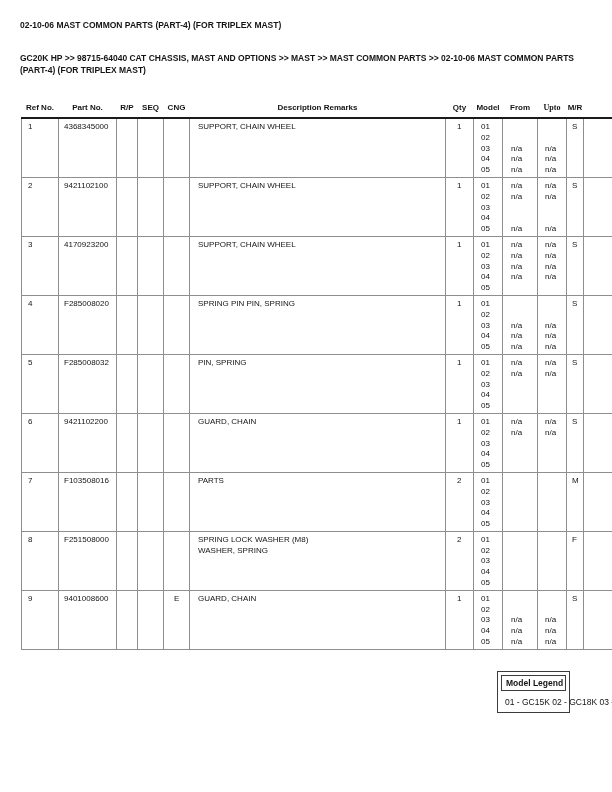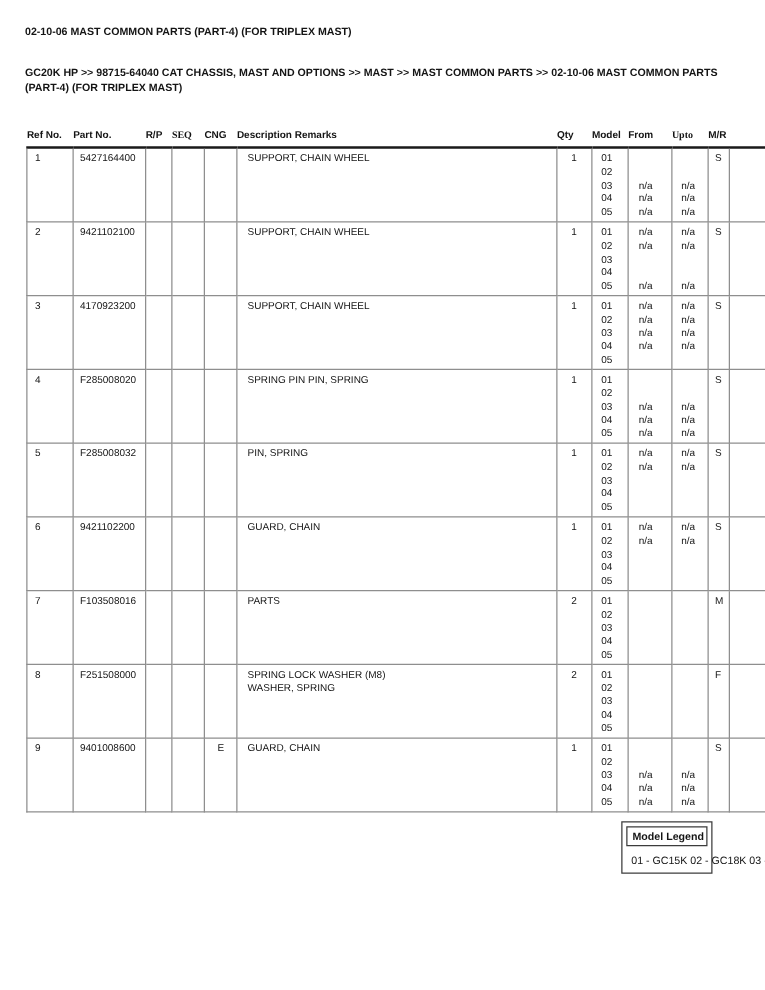--- a/index.html
+++ b/index.html
@@ -27,21 +27,21 @@
   table.parts {
     border-collapse: collapse;
     table-layout: fixed;
     margin: 21px 0 0 21px;
     width: 591px;
     font-size: 8px;
   }
   table.parts th {
     font-size: 8px;
     font-weight: bold;
-    text-align: left;
+    text-align: center;
     vertical-align: bottom;
     border: none;
     border-bottom: 2px solid #1a1a1a;
     padding: 6px 0 4px 0;
     line-height: 10px;
     white-space: nowrap;
   }
   table.parts td {
     border: 1px solid #8e8e8e;
     vertical-align: top;
@@ -60,32 +60,32 @@
   .p-desc  { padding-left: 8px; }
   .p-qty   { padding-left: 11px; }
   .p-model { padding-left: 7px; }
   .p-from  { padding-left: 8px; }
   .p-upto  { padding-left: 7px; }
   .p-mr    { padding-left: 5px; }
   
   .h-ref   { padding-left: 1px; }
   .h-part  { padding-left: 3px; }
   .h-rp    { padding-left: 2px; margin-top: 32px; }
-  .h-seq   { padding-left: 4px; font-family: Liberation Serif, serif; }
+  .h-seq   { padding-left: 4px; }
   .h-cng   { padding-left: 4px; }
   .h-desc  { padding-left: 7px; }
   .h-qty   { padding-left: 10px; }
   .h-model { padding-left: 2px; }
   .h-from  { padding-left: 7px; margin-top: 35px; }
   .h-upto  { padding-left: 1px; font-family: Liberation Serif, serif; }
   .h-mr    { padding-left: 0; }
   
   .legend {
     width: 73px;
-    margin: 7px 0 0 497px;
+    margin: 21px 0 0 497px;
     border: 1px solid #3c3c3c;
     font-size: 8.5px;
   }
   .legend-header {
     margin: 3px;
     border: 1px solid #3c3c3c;
     font-weight: bold;
     padding: 2px 1px 2px 4px;
     white-space: nowrap;
   }
@@ -132,21 +132,21 @@
       <th class="h-mr">M/R</th>
       <th class="spacer"></th>
     </tr>
   </thead>
   <tbody>
   <tr>
     <td>
           <div class="p-ref">1</div>
         </td>
     <td>
-          <div class="p-part">5427164400</div>
+          <div class="p-part">4368345000</div>
         </td>
     <td>
           <div class="p-rp"></div>
         </td>
     <td>
           <div class="p-seq"></div>
         </td>
     <td>
           <div class="p-cng"></div>
         </td>

